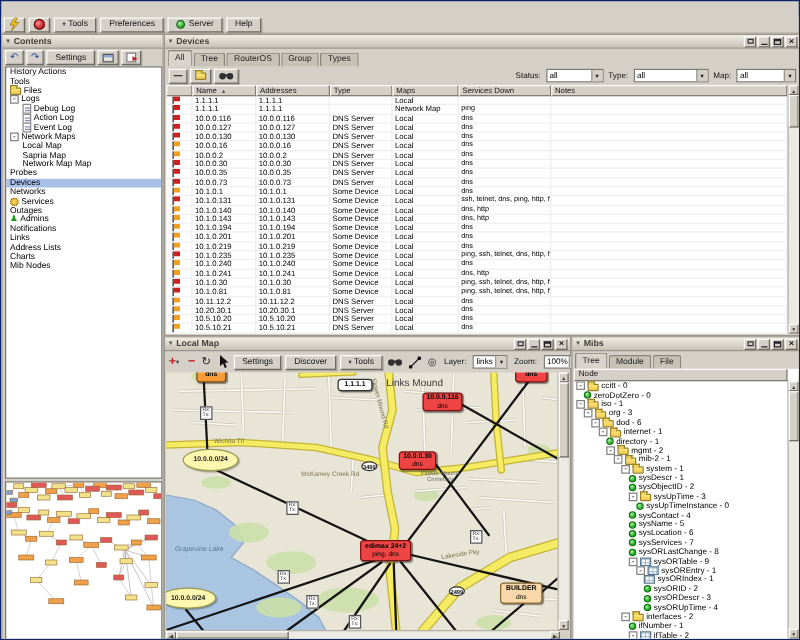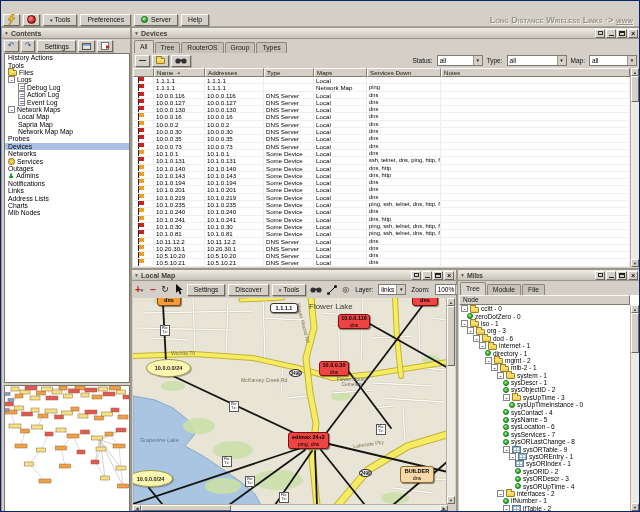--- a/index.html
+++ b/index.html
@@ -134,25 +134,20 @@
     <span class="btn">
         <i class="dd">▾</i>
         <span>Tools</span>
       </span>
     <span class="btn">Preferences</span>
     <span class="btn">
         <span class="greenball"></span>
         <span>Server</span>
       </span>
     <span class="btn">Help</span>
-    <span class="banner">
-      <span class="banner-text">Long Distance Wireless Links</span>
-      <span class="banner-sep">·&gt;</span>
-      <span class="banner-link">www</span>
-    </span>
   </div>
 
   <div class="panel contents-panel">
     <div class="phead">
       <i class="ph-arrow">▼</i>
       <span>Contents</span>
     </div>
     <div class="ctoolbar">
       <span class="btn ibtn">
           <i class="curvearrow">↶</i>
@@ -863,21 +858,21 @@
           <line x1="182" y1="153" x2="184" y2="207" stroke="#141414" stroke-width="1.8" stroke-linecap="round"></line>
           <line x1="188" y1="152" x2="232" y2="207" stroke="#141414" stroke-width="1.8" stroke-linecap="round"></line>
           <line x1="196" y1="146" x2="315" y2="174" stroke="#141414" stroke-width="1.8" stroke-linecap="round"></line>
           <line x1="191" y1="138" x2="293" y2="3" stroke="#141414" stroke-width="1.8" stroke-linecap="round"></line>
           <line x1="237" y1="26" x2="315" y2="70" stroke="#141414" stroke-width="1.8" stroke-linecap="round"></line>
           <line x1="216" y1="74" x2="258" y2="130" stroke="#141414" stroke-width="1.8" stroke-linecap="round"></line>
           <line x1="300" y1="176" x2="315" y2="163" stroke="#141414" stroke-width="1.8" stroke-linecap="round"></line>
           <line x1="287" y1="184" x2="260" y2="207" stroke="#141414" stroke-width="1.8" stroke-linecap="round"></line>
           <line x1="16" y1="190" x2="30" y2="207" stroke="#141414" stroke-width="1.8" stroke-linecap="round"></line>
         </svg>
-    <div class="maplabel city" style="left: 176px; top: 4px;">Flower Lake</div>
+    <div class="maplabel city" style="left: 176px; top: 4px;">Links Mound</div>
         <div class="maplabel road" style="left: 38px; top: 52px;">Wichita Trl</div>
         <div class="maplabel road" style="left: 150px; top: 22px; transform: rotate(75deg);">Flower Mound Rd</div>
         <div class="maplabel road" style="left: 108px; top: 79px;">McKamey Creek Rd</div>
         <div class="maplabel small" style="left: 198px; top: 79px;">Flower Mound Cemetery</div>
         <div class="maplabel water" style="left: 7px; top: 139px;">Grapevine Lake</div>
         <div class="maplabel road" style="left: 220px; top: 143px; transform: rotate(-8deg);">Lakeside Pky</div>
         <div class="shield" style="left: 156px; top: 71px;">3499</div>
         <div class="shield" style="left: 226px; top: 171px;">2499</div>
         <div class="rxtx" style="left: 27px; top: 27px;">
           <div>Rx:</div>

